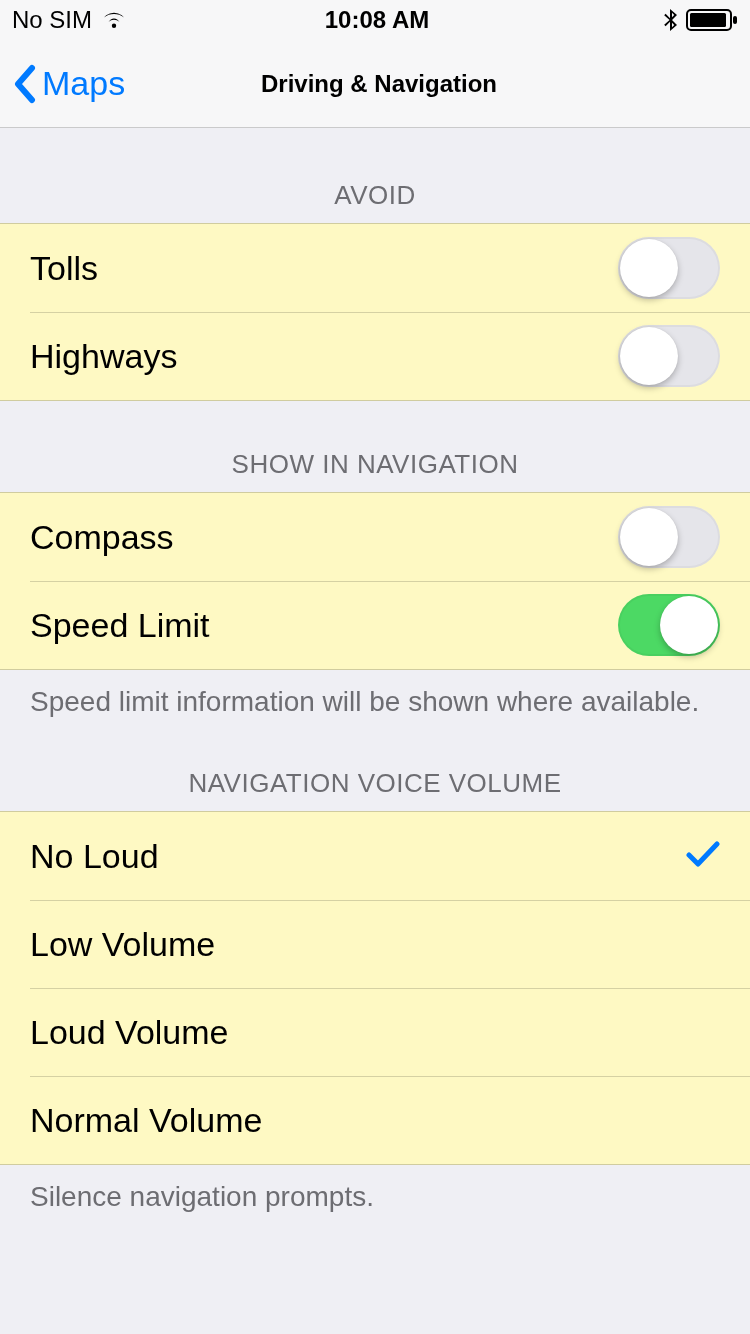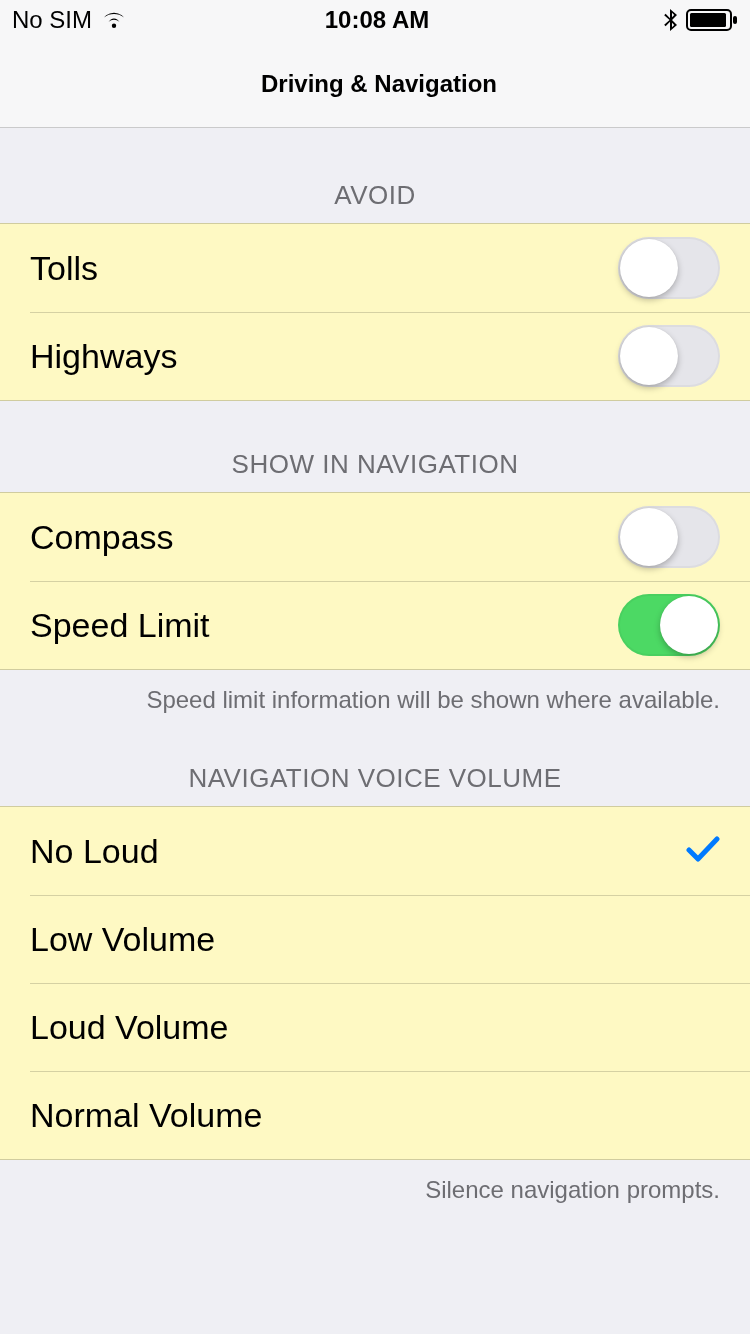--- a/index.html
+++ b/index.html
@@ -105,25 +105,24 @@
     border-radius: 50%;
     background: #fff;
     box-shadow: 0 3px 6px rgba(0,0,0,0.25), 0 0 1px rgba(0,0,0,0.1);
     transition: none;
   }
   .switch.on { background: #4cd964; }
   .switch.on .knob { left: 42px; }
 
   
   .section-footer {
-    font-size: 24px;
+    font-size: 28px;
     color: #6d6d72;
     padding: 14px 30px 0 30px;
     line-height: 1.3;
-    text-align: right;
   }
 </style>
 </head>
 <body>
 
 <div class="status-bar">
   <div class="status-left">
     <span>No SIM</span>
     <span class="wifi-icon">
       <svg width="28" height="20" viewBox="0 0 28 20">
@@ -142,20 +141,28 @@
       <svg width="52" height="22" viewBox="0 0 52 22">
           <rect x="1" y="1" width="44" height="20" rx="4" ry="4" fill="none" stroke="#000" stroke-width="2"></rect>
           <rect x="4" y="4" width="36" height="14" rx="1.5" fill="#000"></rect>
           <rect x="47" y="7" width="4" height="8" rx="2" fill="#000"></rect>
         </svg>
     </span>
   </div>
 </div>
 
 <div class="nav-bar">
+  <div class="back-button">
+    <span class="back-chevron">
+      <svg width="24" height="40" viewBox="0 0 24 40">
+          <polyline points="20,4 6,20 20,36" fill="none" stroke="#007aff" stroke-width="6" stroke-linecap="round" stroke-linejoin="round"></polyline>
+        </svg>
+    </span>
+    <span>Maps</span>
+  </div>
   <div class="nav-title">Driving &amp; Navigation</div>
 </div>
 
 <div class="section-header first">AVOID</div>
 <div class="group">
   <div class="row">
     <div class="row-label">Tolls</div>
     <div class="switch">
         <div class="knob"></div>
       </div>

